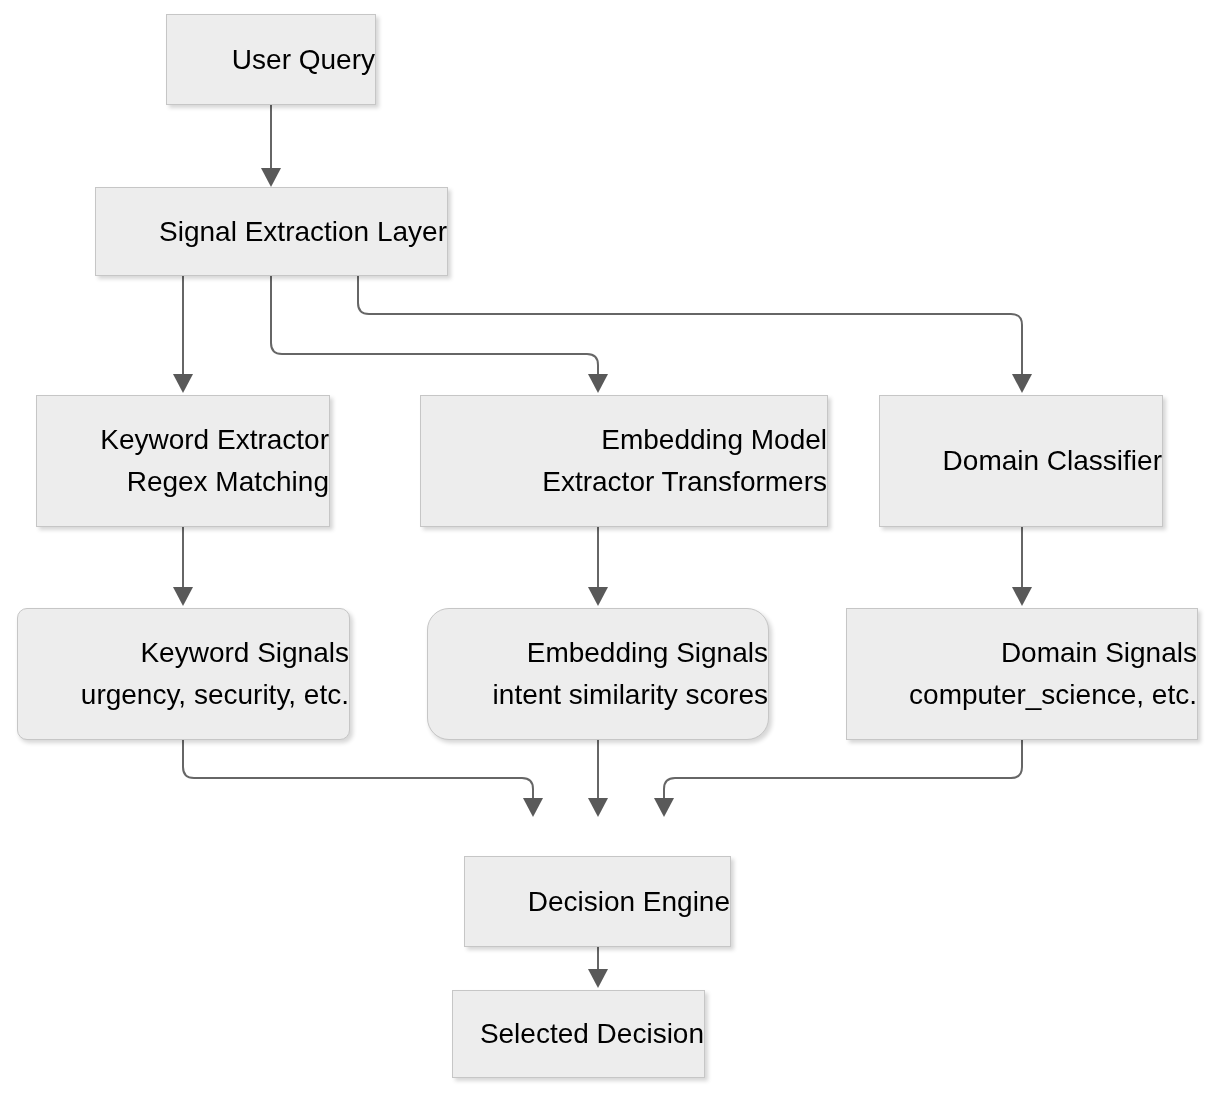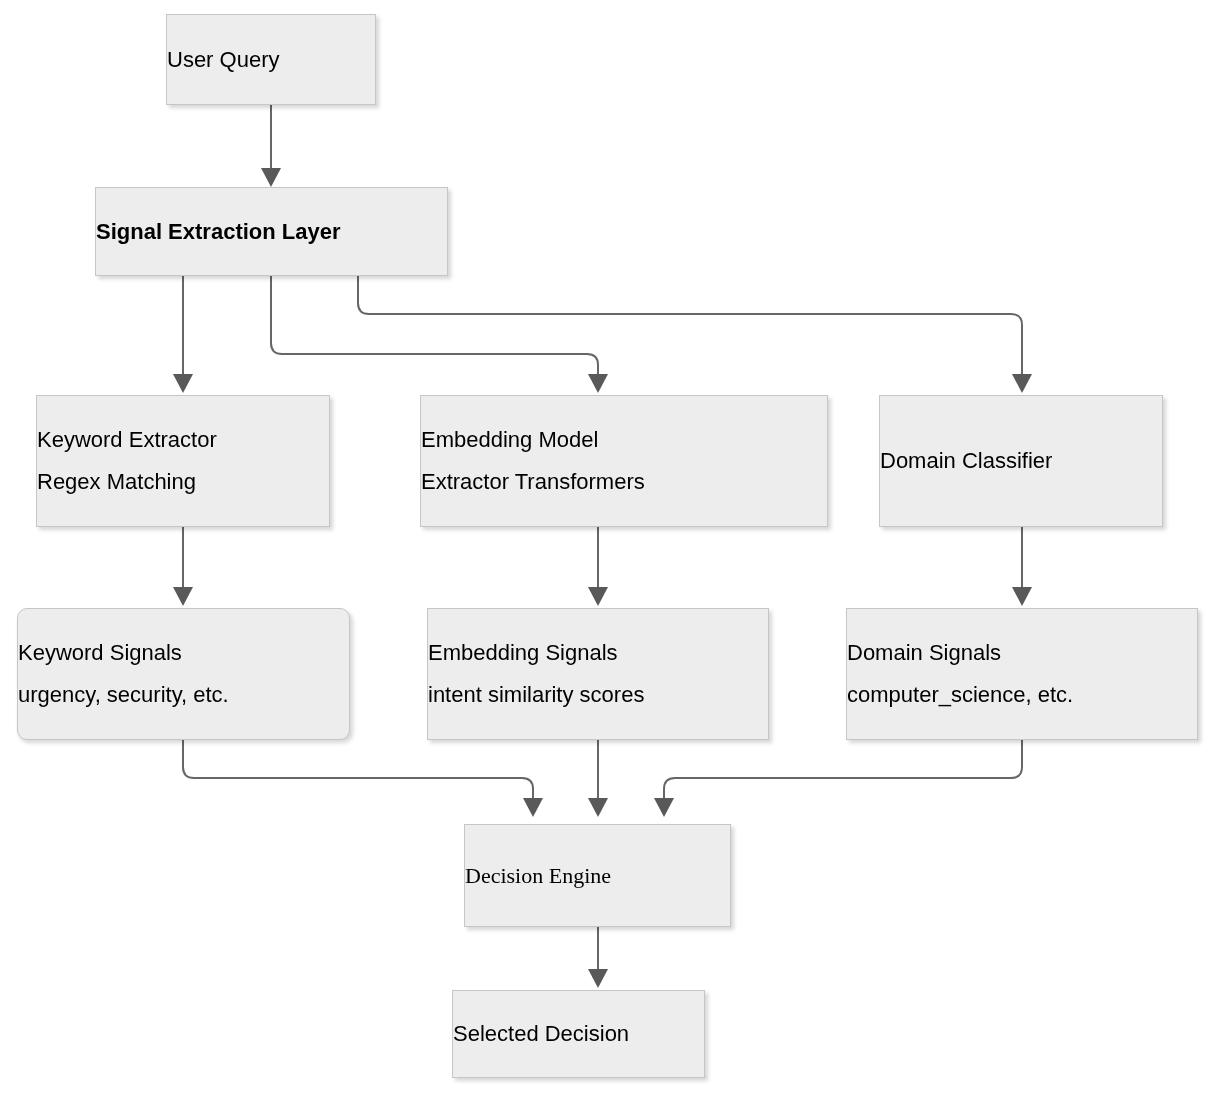--- a/index.html
+++ b/index.html
@@ -31,25 +31,25 @@
     stroke: none;
   }
   .node {
     position: absolute;
     box-sizing: border-box;
     background: #ededed;
     border: 1px solid #c6c6c6;
     box-shadow: 2.5px 3px 4px rgba(0,0,0,0.16);
     display: flex;
     flex-direction: column;
-    align-items: flex-start;
+    align-items: flex-end;
     justify-content: center;
     text-align: center;
     color: #000000;
-    font-size: 22px;
+    font-size: 28px;
   }
   .node .nl {
     line-height: 42px;
     white-space: nowrap;
   }
 </style>
 </head>
 <body>
 
 <div class="canvas">
@@ -99,21 +99,21 @@
       <path d="M598,910 L598,969"></path>
       <polygon points="588,969 608,969 598,988"></polygon>
     </g>
   </svg>
 
   <div class="node" style="left:166px; top:14px;  width:210px; height:91px;">
     <div class="nl">User Query</div>
     <div class="nl"></div>
   </div>
 
-  <div class="node" style="left:95px;  top:187px; width:353px; height:89px;font-weight:bold;">
+  <div class="node" style="left:95px;  top:187px; width:353px; height:89px;">
     <div class="nl">Signal Extraction Layer</div>
     <div class="nl"></div>
   </div>
 
   <div class="node" style="left:36px;  top:395px; width:294px; height:132px;">
     <div class="nl">Keyword Extractor</div>
     <div class="nl">Regex Matching</div>
   </div>
 
   <div class="node" style="left:420px; top:395px; width:408px; height:132px;">
@@ -123,31 +123,31 @@
 
   <div class="node" style="left:879px; top:395px; width:284px; height:132px;">
     <div class="nl">Domain Classifier</div>
   </div>
 
   <div class="node" style="left:17px;  top:608px; width:333px; height:132px;border-radius:10px;">
     <div class="nl">Keyword Signals</div>
     <div class="nl">urgency, security, etc.</div>
   </div>
 
-  <div class="node" style="left:427px; top:608px; width:342px; height:132px;">
+  <div class="node" style="left:427px; top:608px; width:342px; height:132px;border-radius:22px;">
     <div class="nl">Embedding Signals</div>
     <div class="nl">intent similarity scores</div>
   </div>
 
   <div class="node" style="left:846px; top:608px; width:352px; height:132px;">
     <div class="nl">Domain Signals</div>
     <div class="nl">computer_science, etc.</div>
   </div>
 
-  <div class="node" style="left:464px; top:824px; width:267px; height:103px;font-family:Liberation Serif, serif;">
+  <div class="node" style="left:464px; top:856px; width:267px; height:91px;">
     <div class="nl">Decision Engine</div>
     <div class="nl"></div>
   </div>
 
   <div class="node" style="left:452px; top:990px; width:253px; height:88px;">
     <div class="nl">Selected Decision</div>
     <div class="nl"></div>
   </div>
 
 </div>

